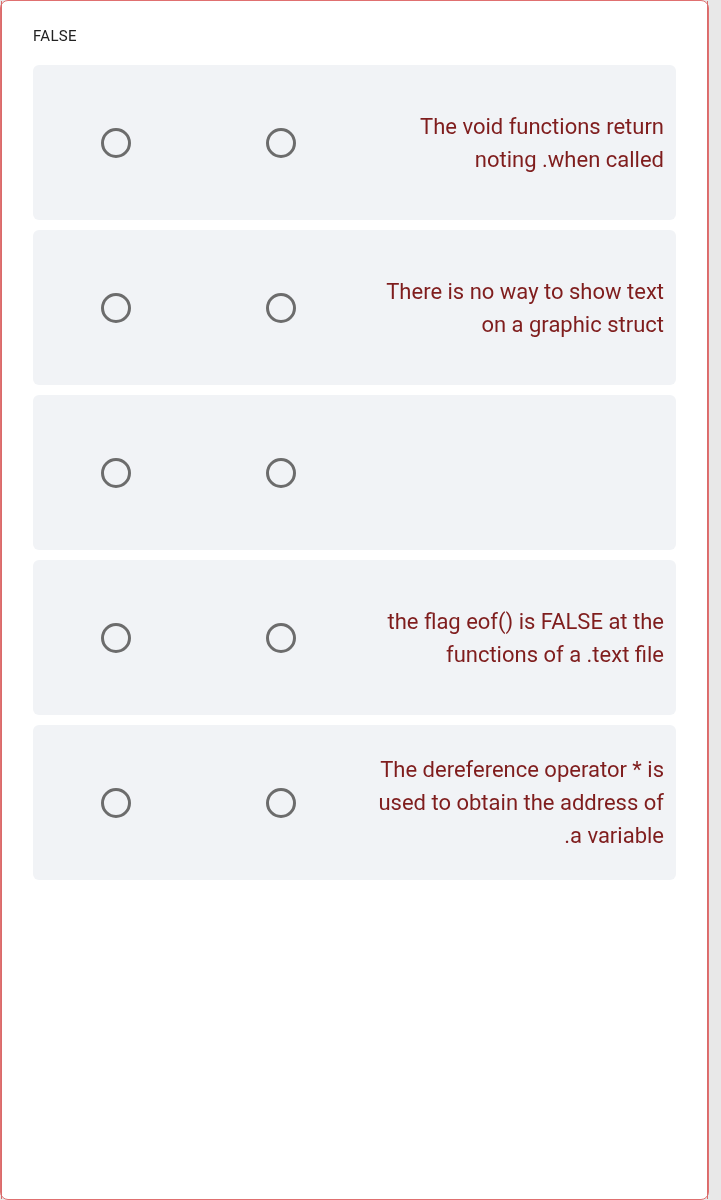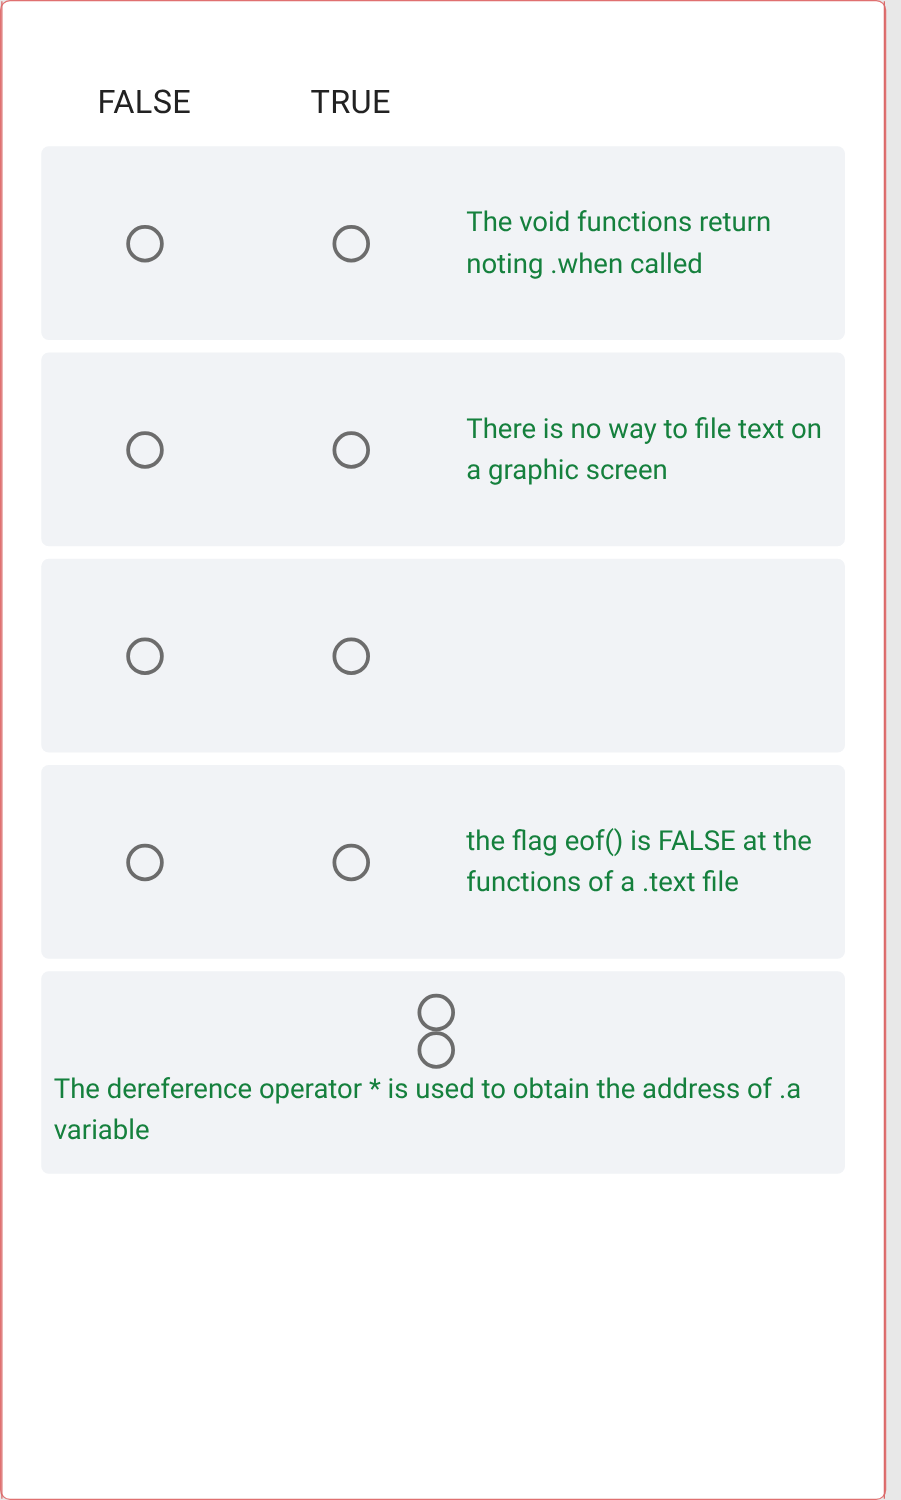--- a/index.html
+++ b/index.html
@@ -35,25 +35,24 @@
     }
     .inner {
       padding: 26px 32px 0 32px;
     }
     .header-row {
       display: flex;
       padding: 0 0 20px 0;
     }
     .header-cell {
       width: 165px;
-      text-align: center;
-      font-size: 26px;
+      text-align: left;
+      font-size: 15px;
       color: #222;
       letter-spacing: 0.3px;
-      margin-top: 40px;
     }
     .question-row {
       display: flex;
       align-items: center;
       background: #f1f3f6;
       border-radius: 6px;
       margin-bottom: 10px;
       padding: 18px 12px 18px 0;
       min-height: 155px;
     }
@@ -66,56 +65,56 @@
     .radio-circle {
       width: 30px;
       height: 30px;
       border: 3px solid #6c6c6c;
       border-radius: 50%;
       background: transparent;
       cursor: pointer;
     }
     .text-cell {
       flex: 1;
+      text-align: right;
       font-size: 22px;
-      color: #15803d;
+      color: #7f1d1d;
       line-height: 1.5;
       padding-left: 10px;
     }
-    .row-5 { margin-bottom: 12px; flex-direction: column; }
+    .row-5 { margin-bottom: 12px; }
   </style>
 </head>
 <body>
 
 <div class="card">
   <div class="inner">
 
     <div class="header-row">
       <div class="header-cell">FALSE</div>
-      <div class="header-cell">TRUE</div>
     </div>
 
     <div class="question-row">
       <div class="radio-cell">
         <div class="radio-circle"></div>
       </div>
       <div class="radio-cell">
         <div class="radio-circle"></div>
       </div>
       <div class="text-cell">The void functions return noting .when called</div>
     </div>
 
     <div class="question-row">
       <div class="radio-cell">
         <div class="radio-circle"></div>
       </div>
       <div class="radio-cell">
         <div class="radio-circle"></div>
       </div>
-      <div class="text-cell">There is no way to file text on a graphic screen</div>
+      <div class="text-cell">There is no way to show text on a graphic struct</div>
     </div>
 
     <div class="question-row">
       <div class="radio-cell">
         <div class="radio-circle"></div>
       </div>
       <div class="radio-cell">
         <div class="radio-circle"></div>
       </div>
     </div>

